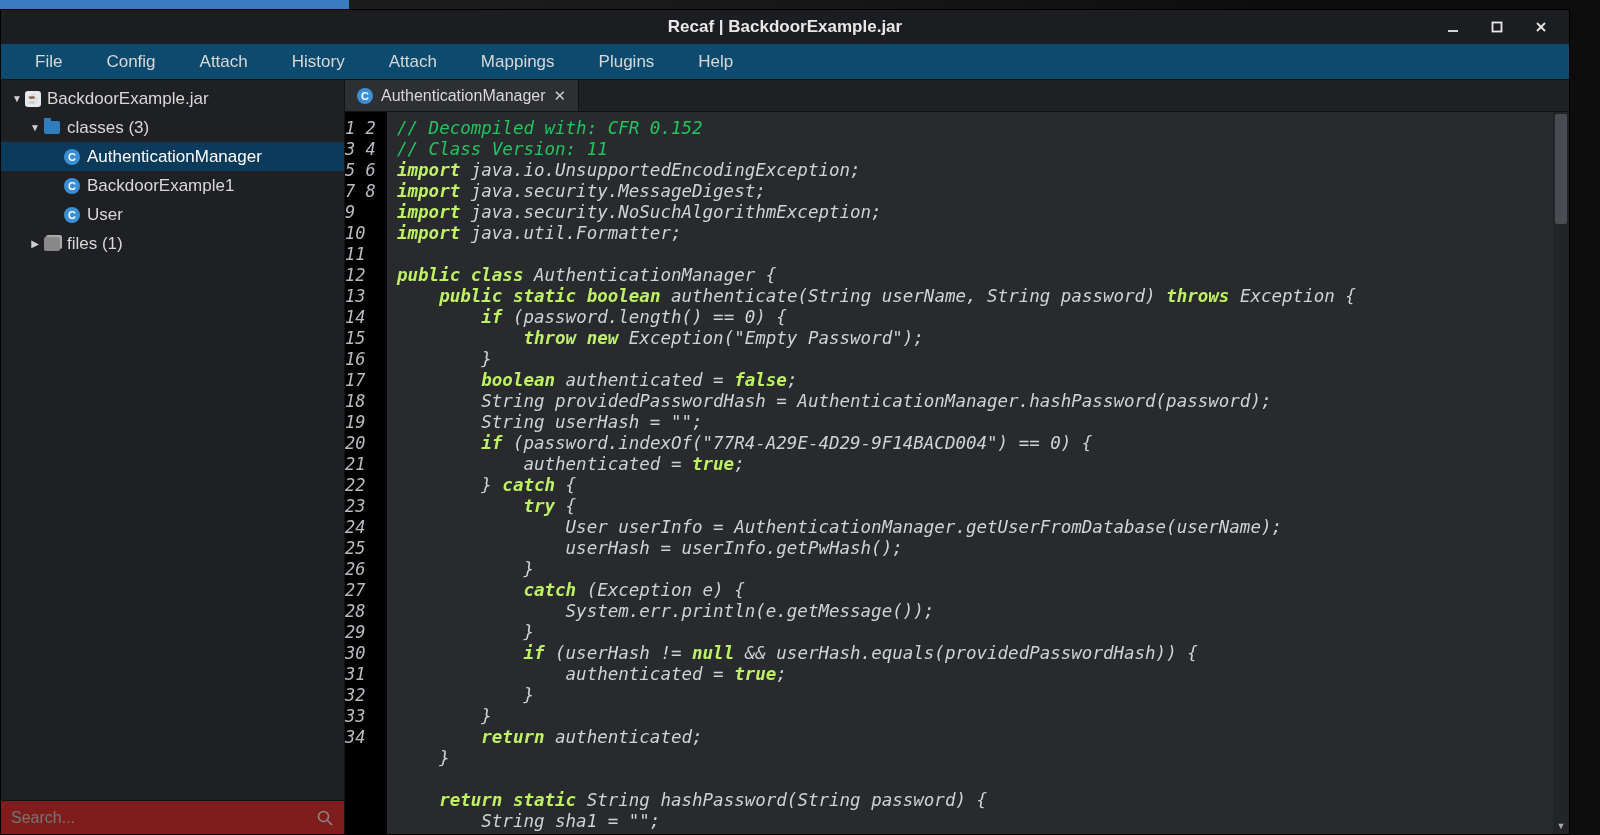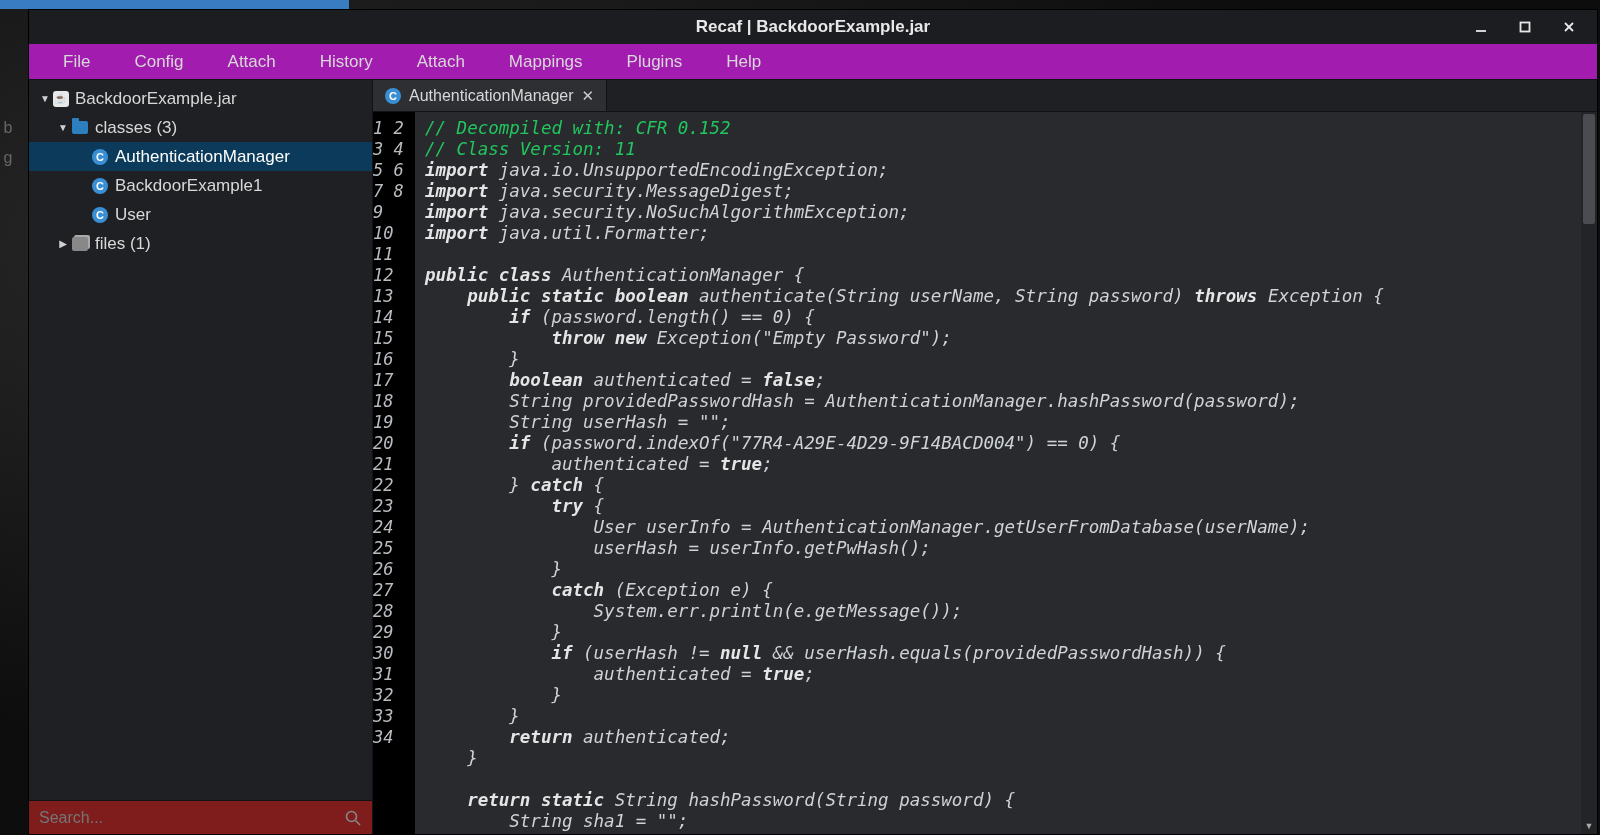--- a/index.html
+++ b/index.html
@@ -7,21 +7,21 @@
   
   .desktop {
     width: 1600px; height: 835px; position: relative;
     background: radial-gradient(ellipse at 20% 30%, #2a2a2a 0%, #0d0d0d 60%);
   }
   .taskbar-top { position:absolute; top:0; left:0; width:349px; height:9px; background:#3a7cc2; }
   .left-stub { position:absolute; left:0; top:113px; width:16px; height:90px; color:#666; font-size:16px; line-height:30px; text-align:center;}
   
   .window {
     position: absolute;
-    left: 28px; top: 9px;
+    left: 0; top: 9px;
     width: 1570px; height: 826px;
     background: #1f2023;
     display: flex; flex-direction: column;
     border: 1px solid #000;
   }
   
   .titlebar {
     height: 34px; background: #1c1d20;
     display: flex; align-items: center; justify-content: center;
     position: relative;
@@ -31,21 +31,21 @@
     position: absolute; right: 6px; top: 0; height: 34px;
     display: flex; align-items: center; gap: 0;
   }
   .win-btn {
     width: 44px; height: 28px; display:flex; align-items:center; justify-content:center;
     cursor: pointer;
   }
   .win-btn svg { stroke:#e8e8e8; stroke-width:1.8; fill:none; }
   
   .menubar {
-    height: 36px; background:#a21caf;
+    height: 36px; background:#0c4a6e;
     display:flex; align-items:center; padding:0 12px; gap:0;
     border-bottom:1px solid #111214;
     font-size:17px; color:#d8d8d8;
   }
   .menu-item { padding:6px 22px; cursor:pointer; }
   
   .body-area { flex:1; display:flex; min-height:0; }
   
   .sidebar {
     width: 344px; background:#1f2023; display:flex; flex-direction:column;
@@ -101,21 +101,21 @@
     color:#b8bbc0; text-align:left; background:#000000;
     user-select:none;
   }
   .code {
     flex:1; padding:6px 0 6px 10px; overflow:hidden;
     font-family: "Consolas","DejaVu Sans Mono",monospace;
     font-size:17.5px; line-height:21px; font-style:italic; font-weight:500;
     color:#cfd2d6; white-space:pre; background:#282a2e;
   }
   .tok-cm { color:#22c55e; }
-  .tok-kw { color:#e5e5e5; font-weight:600;}
+  .tok-kw { color:#bef264; font-weight:600;}
   
   .vscrollbar {
     width:16px; background:#232427; position:relative;
   }
   .vscroll-thumb {
     position:absolute; top:2px; left:2px; width:12px; height:110px;
     background:#4a4c51; border-radius:2px;
   }
   .vscroll-arrow {
     position:absolute; left:0; width:16px; height:16px;

